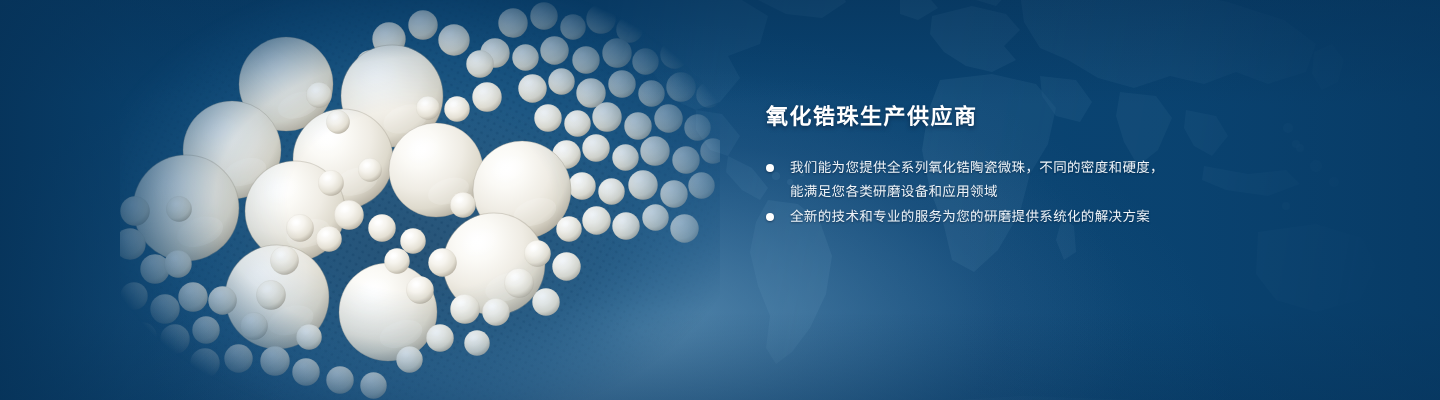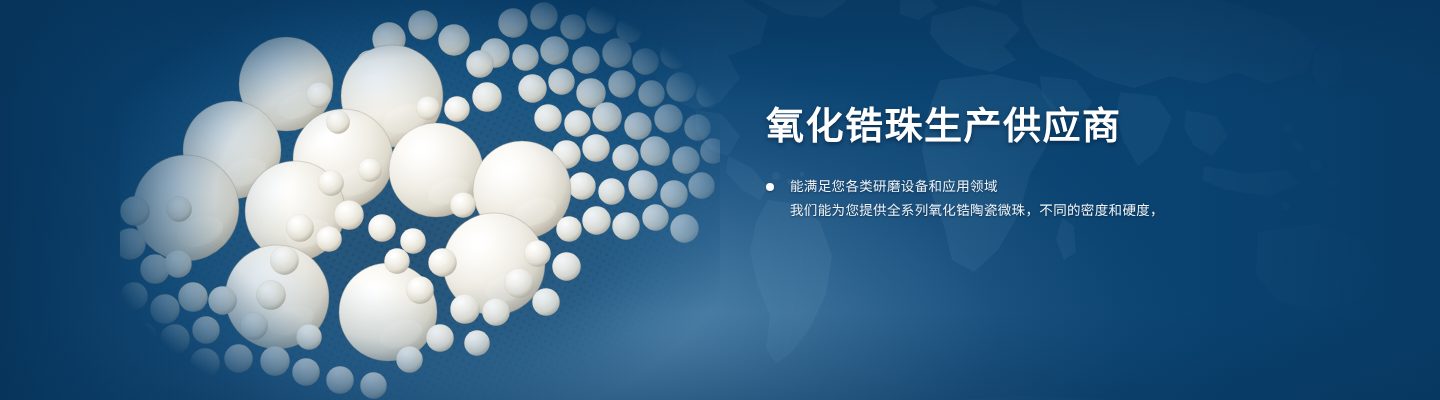--- a/index.html
+++ b/index.html
@@ -73,21 +73,21 @@
   .photo svg{display:block;width:100%;height:100%;}
 
   
   .textblock{
     position:absolute;
     left:766px;top:104px;
     width:470px;
   }
   .headline{
     color:#ffffff;
-    font-size:38px;
+    font-size:22px;
     font-weight:700;
     letter-spacing:1.5px;
     line-height:1.18;
     margin:0 0 26px 0;
     text-shadow:0 2px 4px rgba(0,20,45,.55);
     white-space:nowrap;
   }
   .bullets{
     list-style:none;
     margin:0;padding:0;
@@ -380,22 +380,26 @@
   </div>
 
   <div class="textblock">
 
     <h1 class="headline">氧化锆珠生产供应商</h1>
 
     <ul class="bullets">
 
       <li class="bullet">
         <span class="dot"></span>
+        <span class="bline">我们能为您提供全系列氧化锆陶瓷微珠，不同的密度和硬度，</span>
         <span class="bline">能满足您各类研磨设备和应用领域</span>
-        <span class="bline">我们能为您提供全系列氧化锆陶瓷微珠，不同的密度和硬度，</span>
       </li>
 
+      <li class="bullet">
+        <span class="dot"></span>
+        <span class="bline">全新的技术和专业的服务为您的研磨提供系统化的解决方案</span>
+      </li>
 
 
     </ul>
   </div>
 
 </div>
 
 </body></html>

